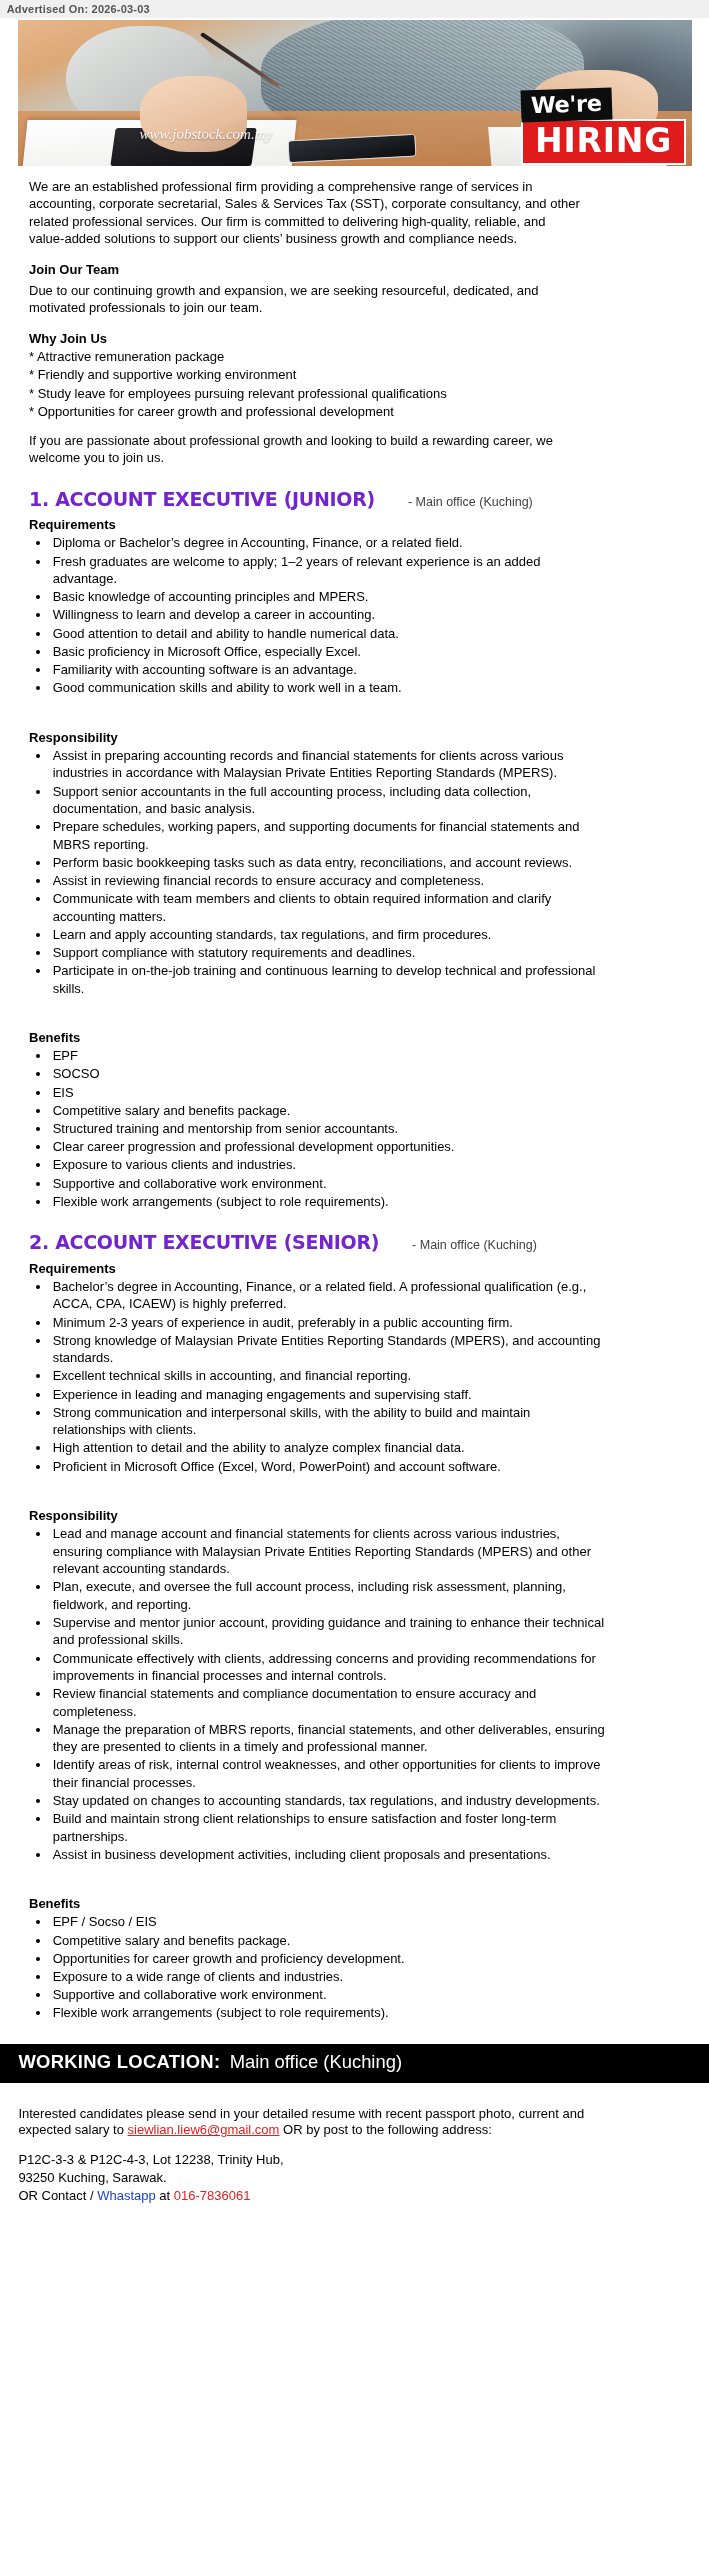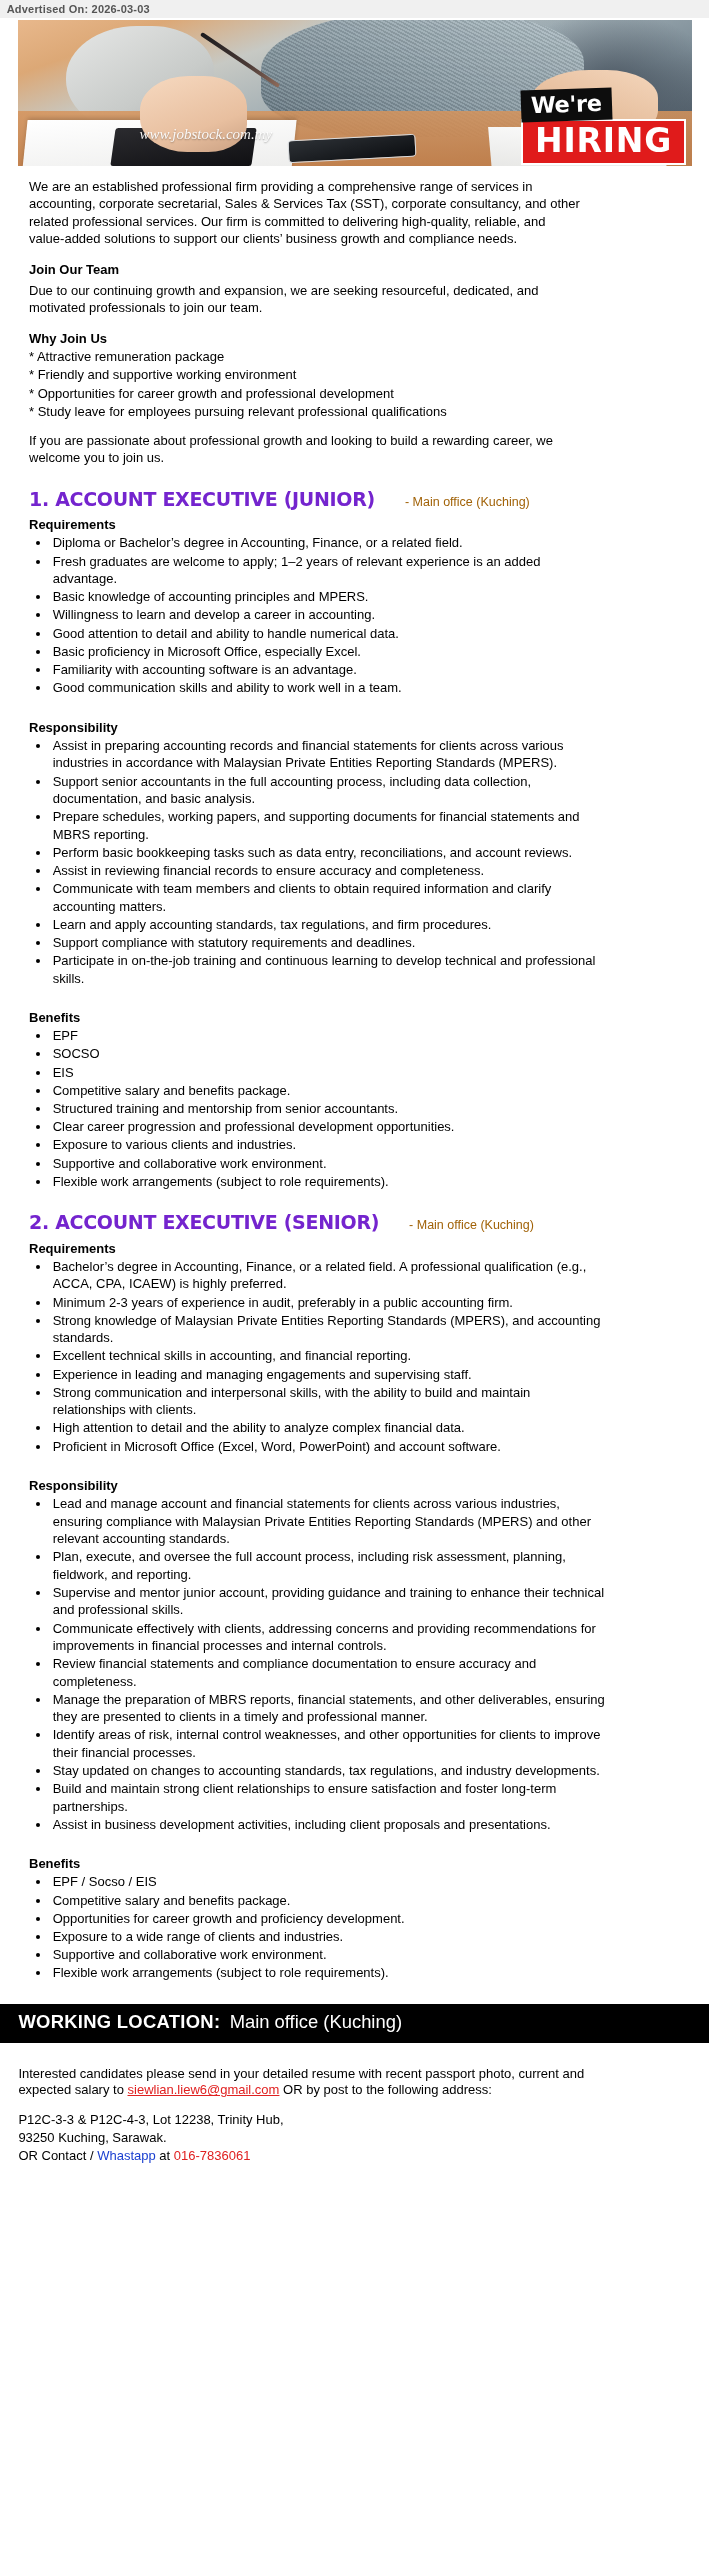--- a/index.html
+++ b/index.html
@@ -181,41 +181,41 @@
     padding: 0;
     list-style: none;
   }
   .plain-list li { margin: 0 0 0.8px 0; }
 
   .job-title-row {
     margin: 20px 0 1.7px 0;
     display: flex;
     align-items: baseline;
     flex-wrap: wrap;
-    gap: 25px;
   }
   .job-title {
     font-family: "DejaVu Sans", sans-serif;
     font-weight: bold;
     font-size: 19px;
     color: #7424ce;
     letter-spacing: -0.3px;
     margin-right: 5px;
   }
   .job-location {
     font-size: 12.5px;
-    color: #a16207;
+    color: #404040;
+    margin-left: 28px;
   }
 
   .section-head {
     font-weight: bold;
     font-size: 13px;
     margin: 4.2px 0 0.8px 0;
   }
-  .section-head.spaced { margin-top: 22px; }
+  .section-head.spaced { margin-top: 32px; }
 
   ul.bullets {
     margin: 0.8px 0 0 0;
     padding-left: 22px;
     max-width: 576px;
   }
   ul.bullets li {
     margin-bottom: 0.8px;
     padding-left: 1.7px;
   }
@@ -293,22 +293,22 @@
 
   <p class="para">We are an established professional firm providing a comprehensive range of services in accounting, corporate secretarial, Sales &amp; Services Tax (SST), corporate consultancy, and other related professional services. Our firm is committed to delivering high-quality, reliable, and value-added solutions to support our clients’ business growth and compliance needs.</p>
 
   <div class="sub-head">Join Our Team</div>
   <p class="para tight">Due to our continuing growth and expansion, we are seeking resourceful, dedicated, and motivated professionals to join our team.</p>
 
   <div class="sub-head">Why Join Us</div>
   <ul class="plain-list">
     <li>* Attractive remuneration package</li>
     <li>* Friendly and supportive working environment</li>
+    <li>* Study leave for employees pursuing relevant professional qualifications</li>
     <li>* Opportunities for career growth and professional development</li>
-    <li>* Study leave for employees pursuing relevant professional qualifications</li>
   </ul>
 
   <p class="para">If you are passionate about professional growth and looking to build a rewarding career, we welcome you to join us.</p>
 
   <div class="job-title-row">
     <span class="job-title">1. ACCOUNT EXECUTIVE (JUNIOR)</span>
     <span class="job-location">- Main office (Kuching)</span>
   </div>
 
   <div class="section-head">Requirements</div>

